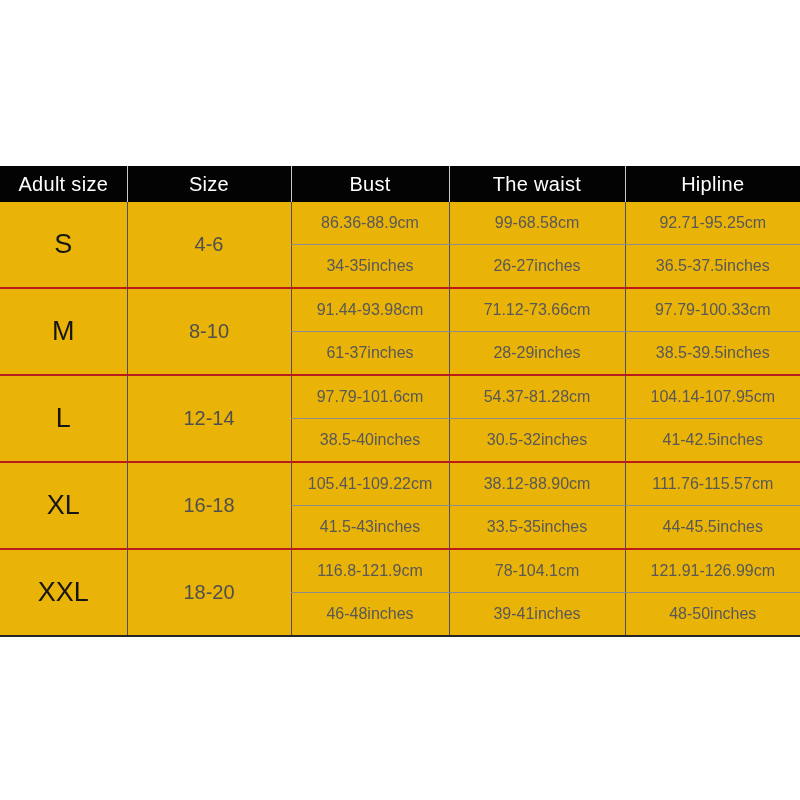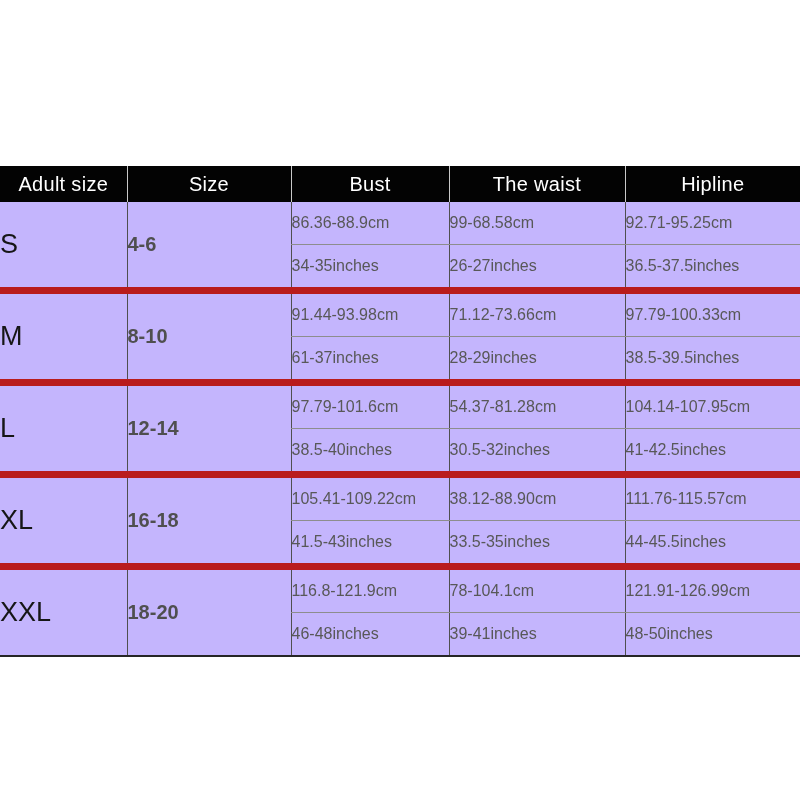--- a/index.html
+++ b/index.html
@@ -34,45 +34,44 @@
     height: 36px;
     text-align: center;
     vertical-align: middle;
     padding: 0;
     letter-spacing: 0.3px;
   }
   .size-table th.sep {
     border-left: 1px solid #c9c9c9;
   }
   .size-table td {
-    text-align: left;
+    text-align: center;
     vertical-align: middle;
     color: #585858;
     font-size: 16px;
     height: 42px;
     padding: 0;
-    background: #c4b5fd;
+    background: #eab308;
   }
   td.c2, td.c3, td.c4, td.c5 {
     border-left: 1px solid #4f4f4f;
   }
   tr.group-start td {
-    border-top: 7px solid #b91c1c;
+    border-top: 2px solid #b91c1c;
   }
   td.cm-cell {
     border-bottom: 1px solid #8d8d8d;
   }
   td.size-letter {
     font-size: 27px;
     color: #161616;
   }
   td.size-range {
     font-size: 20px;
     color: #4f4f4f;
-    font-weight: bold;
   }
 </style>
 </head>
 <body>
 
 <div class="page">
   <table class="size-table">
     <colgroup>
       <col style="width:127px">
       <col style="width:164px">

